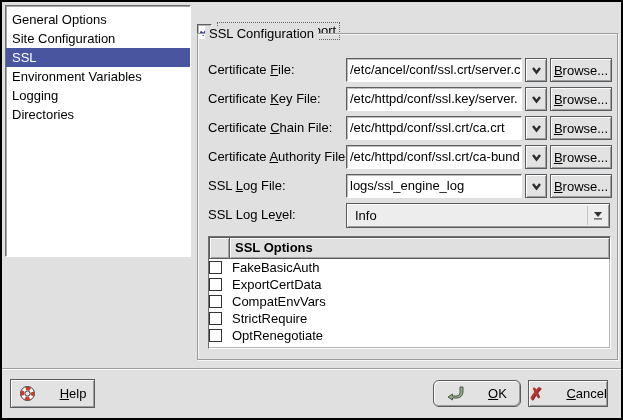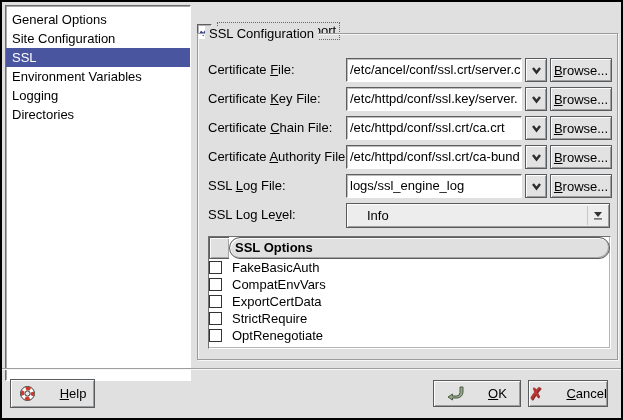--- a/index.html
+++ b/index.html
@@ -7,21 +7,21 @@
   body { font-family:"Liberation Sans", sans-serif; }
   .dialog {
     position:relative; width:623px; height:420px;
     background:#e0e0e0; border:2px solid #000;
     overflow:hidden; font-size:13px; color:#000;
   }
   .u { text-decoration:underline; }
 
   
   .sidebar {
-    position:absolute; left:3px; top:3px; width:186px; height:376px;
+    position:absolute; left:3px; top:3px; width:186px; height:252px;
     background:#fff;
     border-top:1px solid #707070; border-left:1px solid #707070;
     border-bottom:1px solid #fff; border-right:1px solid #fff;
     box-shadow: inset 1px 1px 0 #a8a8a8;
     padding-top:4px;
   }
   .side-item { height:19px; line-height:19px; padding-left:6px; cursor:default; white-space:nowrap; }
   .side-item.selected { background:#4a55a0; color:#fff; }
 
   
@@ -65,53 +65,53 @@
   }
   .arrow-btn { position:absolute; left:327px; width:22px; height:24px; display:flex; align-items:center; justify-content:center; }
   .browse-btn { position:absolute; left:352px; width:62px; height:24px; text-align:center; }
 
   .optionmenu {
     position:absolute; left:148px; width:264px; height:25px;
     background:#ededed; border:1px solid #595c5f;
     box-shadow: inset 1px 1px 0 #fdfdfd, inset -1px -1px 0 #9d9d9d;
     display:flex; align-items:center;
   }
-  .optionmenu .sel { flex:1; padding-left:20px; line-height:23px; }
+  .optionmenu .sel { flex:1; padding-left:8px; line-height:23px; }
   .om-arrow { width:20px; display:flex; flex-direction:column; align-items:center; justify-content:center; gap:1px; border-left:1px solid #c6c6c6; height:19px; margin-right:2px; }
   .om-arrow .tri { width:0; height:0; border-left:4px solid transparent; border-right:4px solid transparent; border-top:5px solid #333; }
   .om-arrow .bar { width:8px; height:2px; background:#9a9a9a; border-top:1px solid #777; }
 
   
   .ssl-table {
     position:absolute; left:10px; top:202px; width:403px; height:113px;
     background:#fff;
     border-top:1px solid #707070; border-left:1px solid #707070;
     border-bottom:1px solid #fff; border-right:1px solid #fff;
     box-shadow: inset -1px -1px 0 #b5b5b5;
   }
   .thead { display:flex; height:22px; }
   .th {
     background:#e0e0e0; border:1px solid #5c5c5c;
     box-shadow: inset 1px 1px 0 #fafafa, inset -1px -1px 0 #a5a5a5;
     font-weight:bold; line-height:20px; padding-left:5px;
   }
   .th.col0 { width:20px; border-right:none; }
-  .th.col1 { flex:1;border-radius:11px; }
+  .th.col1 { flex:1; }
   .trow { display:flex; align-items:center; height:17px; }
   .cbx {
     width:13px; height:13px; background:#fff; border:1px solid #333; flex:0 0 auto;
   }
   .trow .opt-label { margin-left:10px; line-height:17px; }
 
   
   .separator { position:absolute; left:0; top:366px; width:619px; height:2px;
     border-top:1px solid #9e9e9e; border-bottom:1px solid #f7f7f7; }
   .dlg-btn { position:absolute; display:flex; align-items:center; justify-content:center; gap:24px; }
   .help-btn  { left:8px;  top:377px; width:85px; height:29px; }
-  .ok-btn    { left:431px; top:378px; width:88px; height:27px; }
+  .ok-btn    { left:431px; top:378px; width:88px; height:27px;border-radius:6px; }
   .cancel-btn{ left:526px; top:378px; width:80px; height:27px; }
   .xglyph { color:#b43535; font-weight:bold; font-size:16px; line-height:16px; text-shadow:1px 1px 0 #8c2727; }
 </style>
 </head>
 <body>
 
 <div class="dialog">
 
   <div class="sidebar">
     <div class="side-item">General Options</div>
@@ -214,25 +214,25 @@
       <div class="thead">
         <div class="th col0"></div>
         <div class="th col1">SSL Options</div>
       </div>
       <div class="trow">
         <span class="cbx"></span>
         <span class="opt-label">FakeBasicAuth</span>
       </div>
       <div class="trow">
         <span class="cbx"></span>
+        <span class="opt-label">ExportCertData</span>
+      </div>
+      <div class="trow">
+        <span class="cbx"></span>
         <span class="opt-label">CompatEnvVars</span>
-      </div>
-      <div class="trow">
-        <span class="cbx"></span>
-        <span class="opt-label">ExportCertData</span>
       </div>
       <div class="trow">
         <span class="cbx"></span>
         <span class="opt-label">StrictRequire</span>
       </div>
       <div class="trow">
         <span class="cbx"></span>
         <span class="opt-label">OptRenegotiate</span>
       </div>
     </div>

